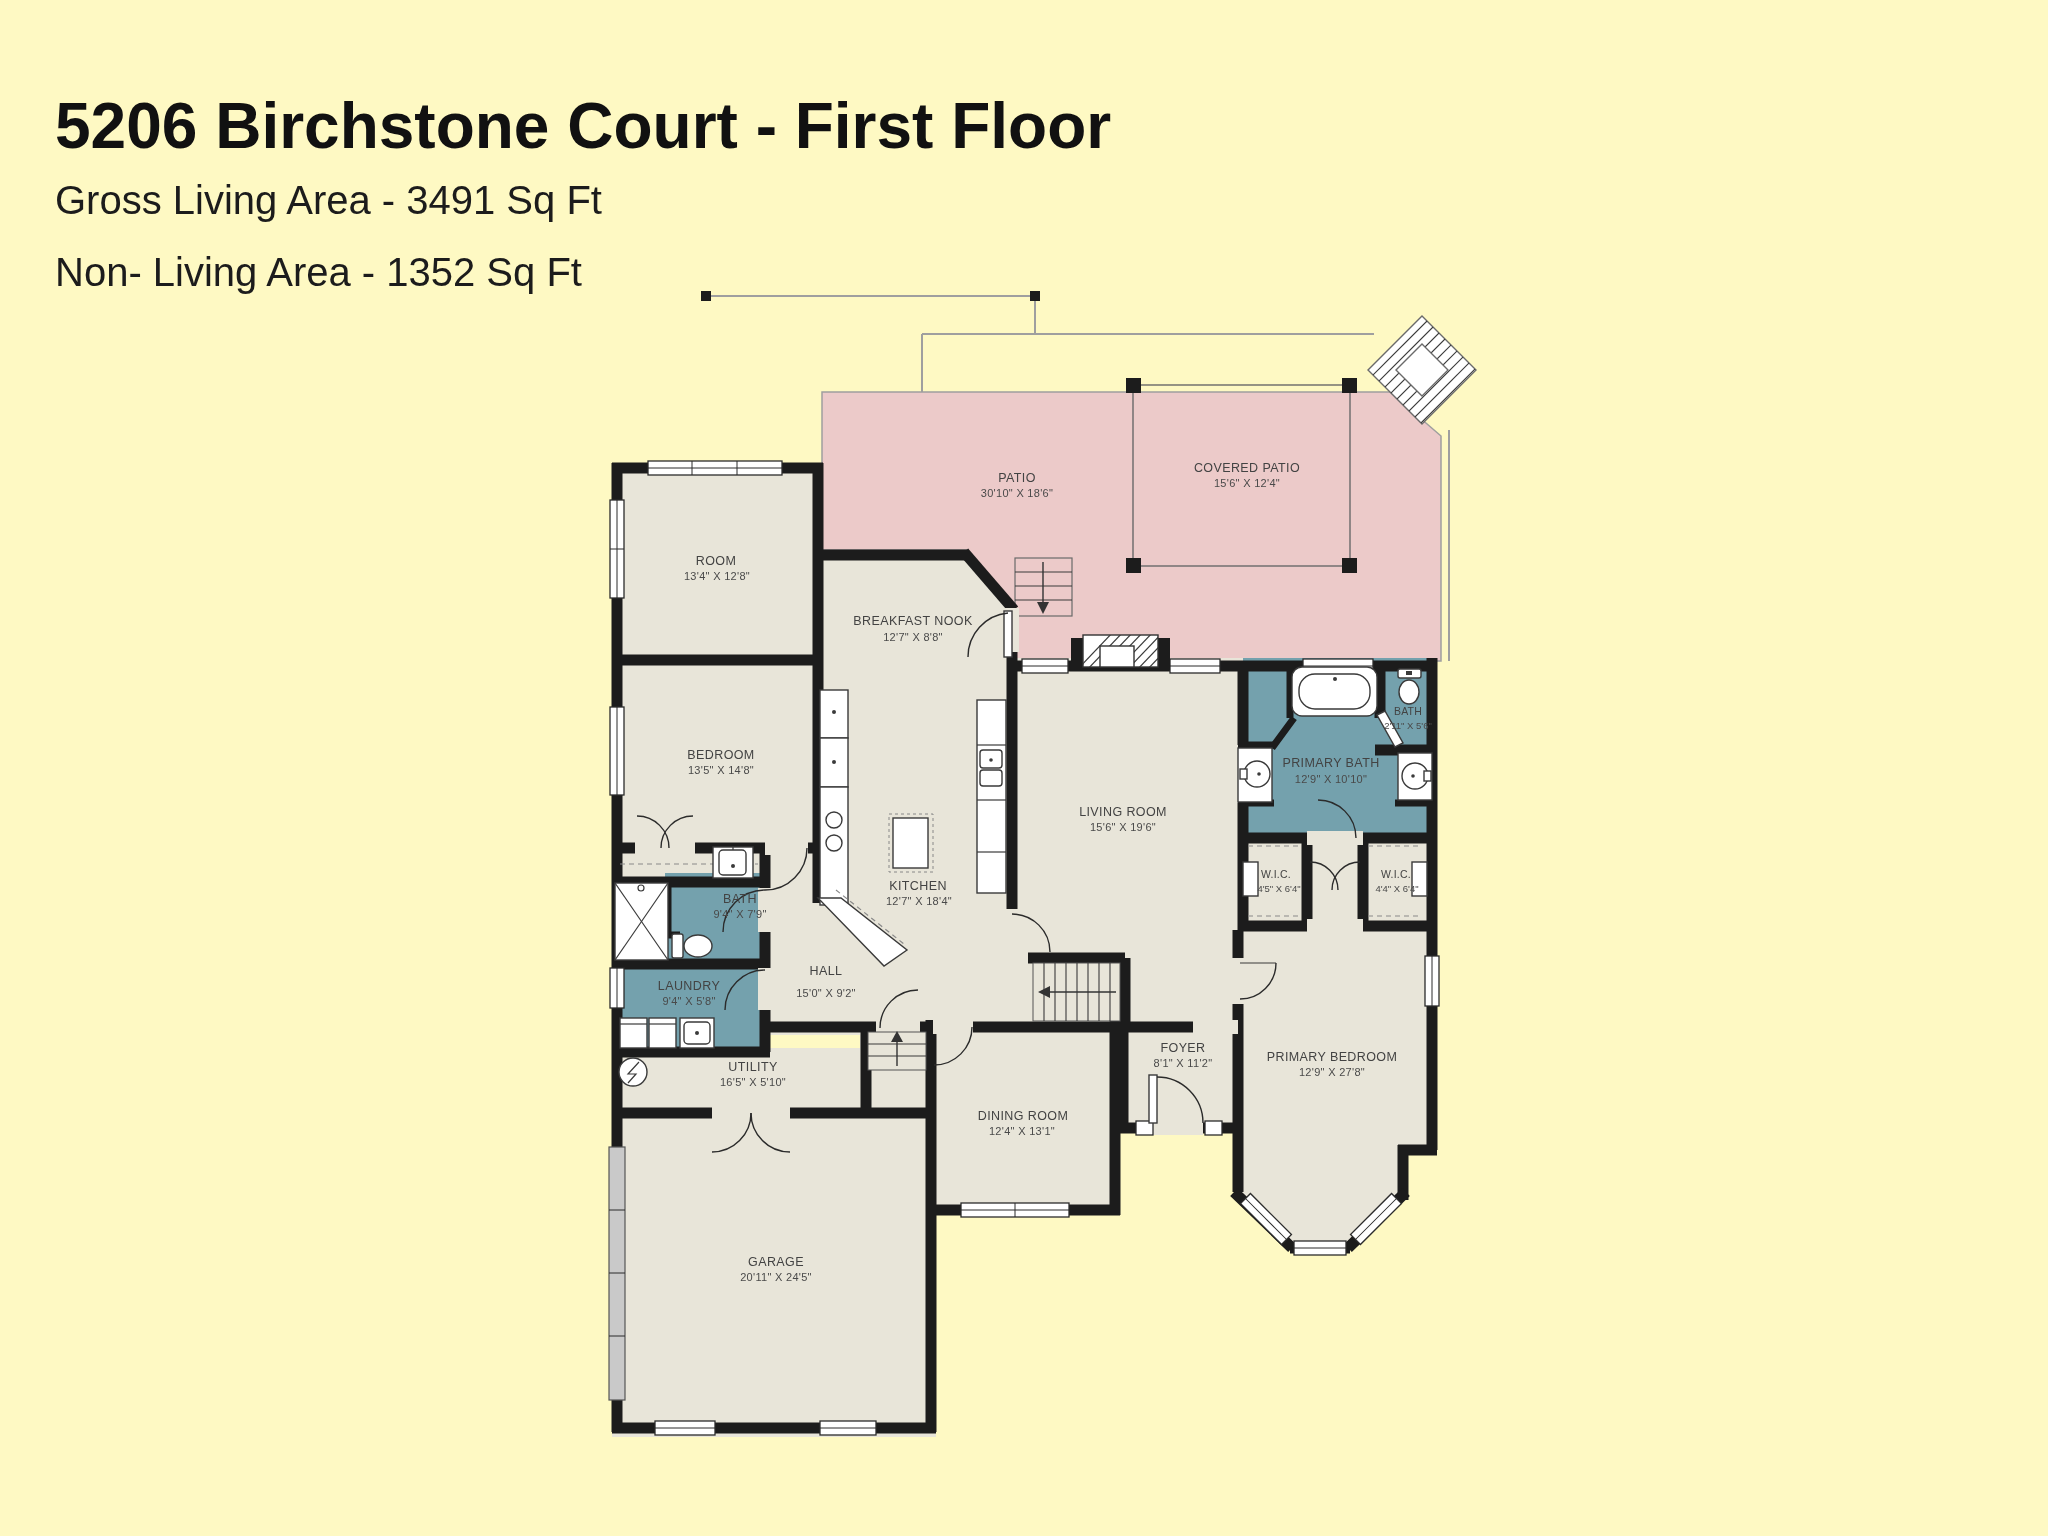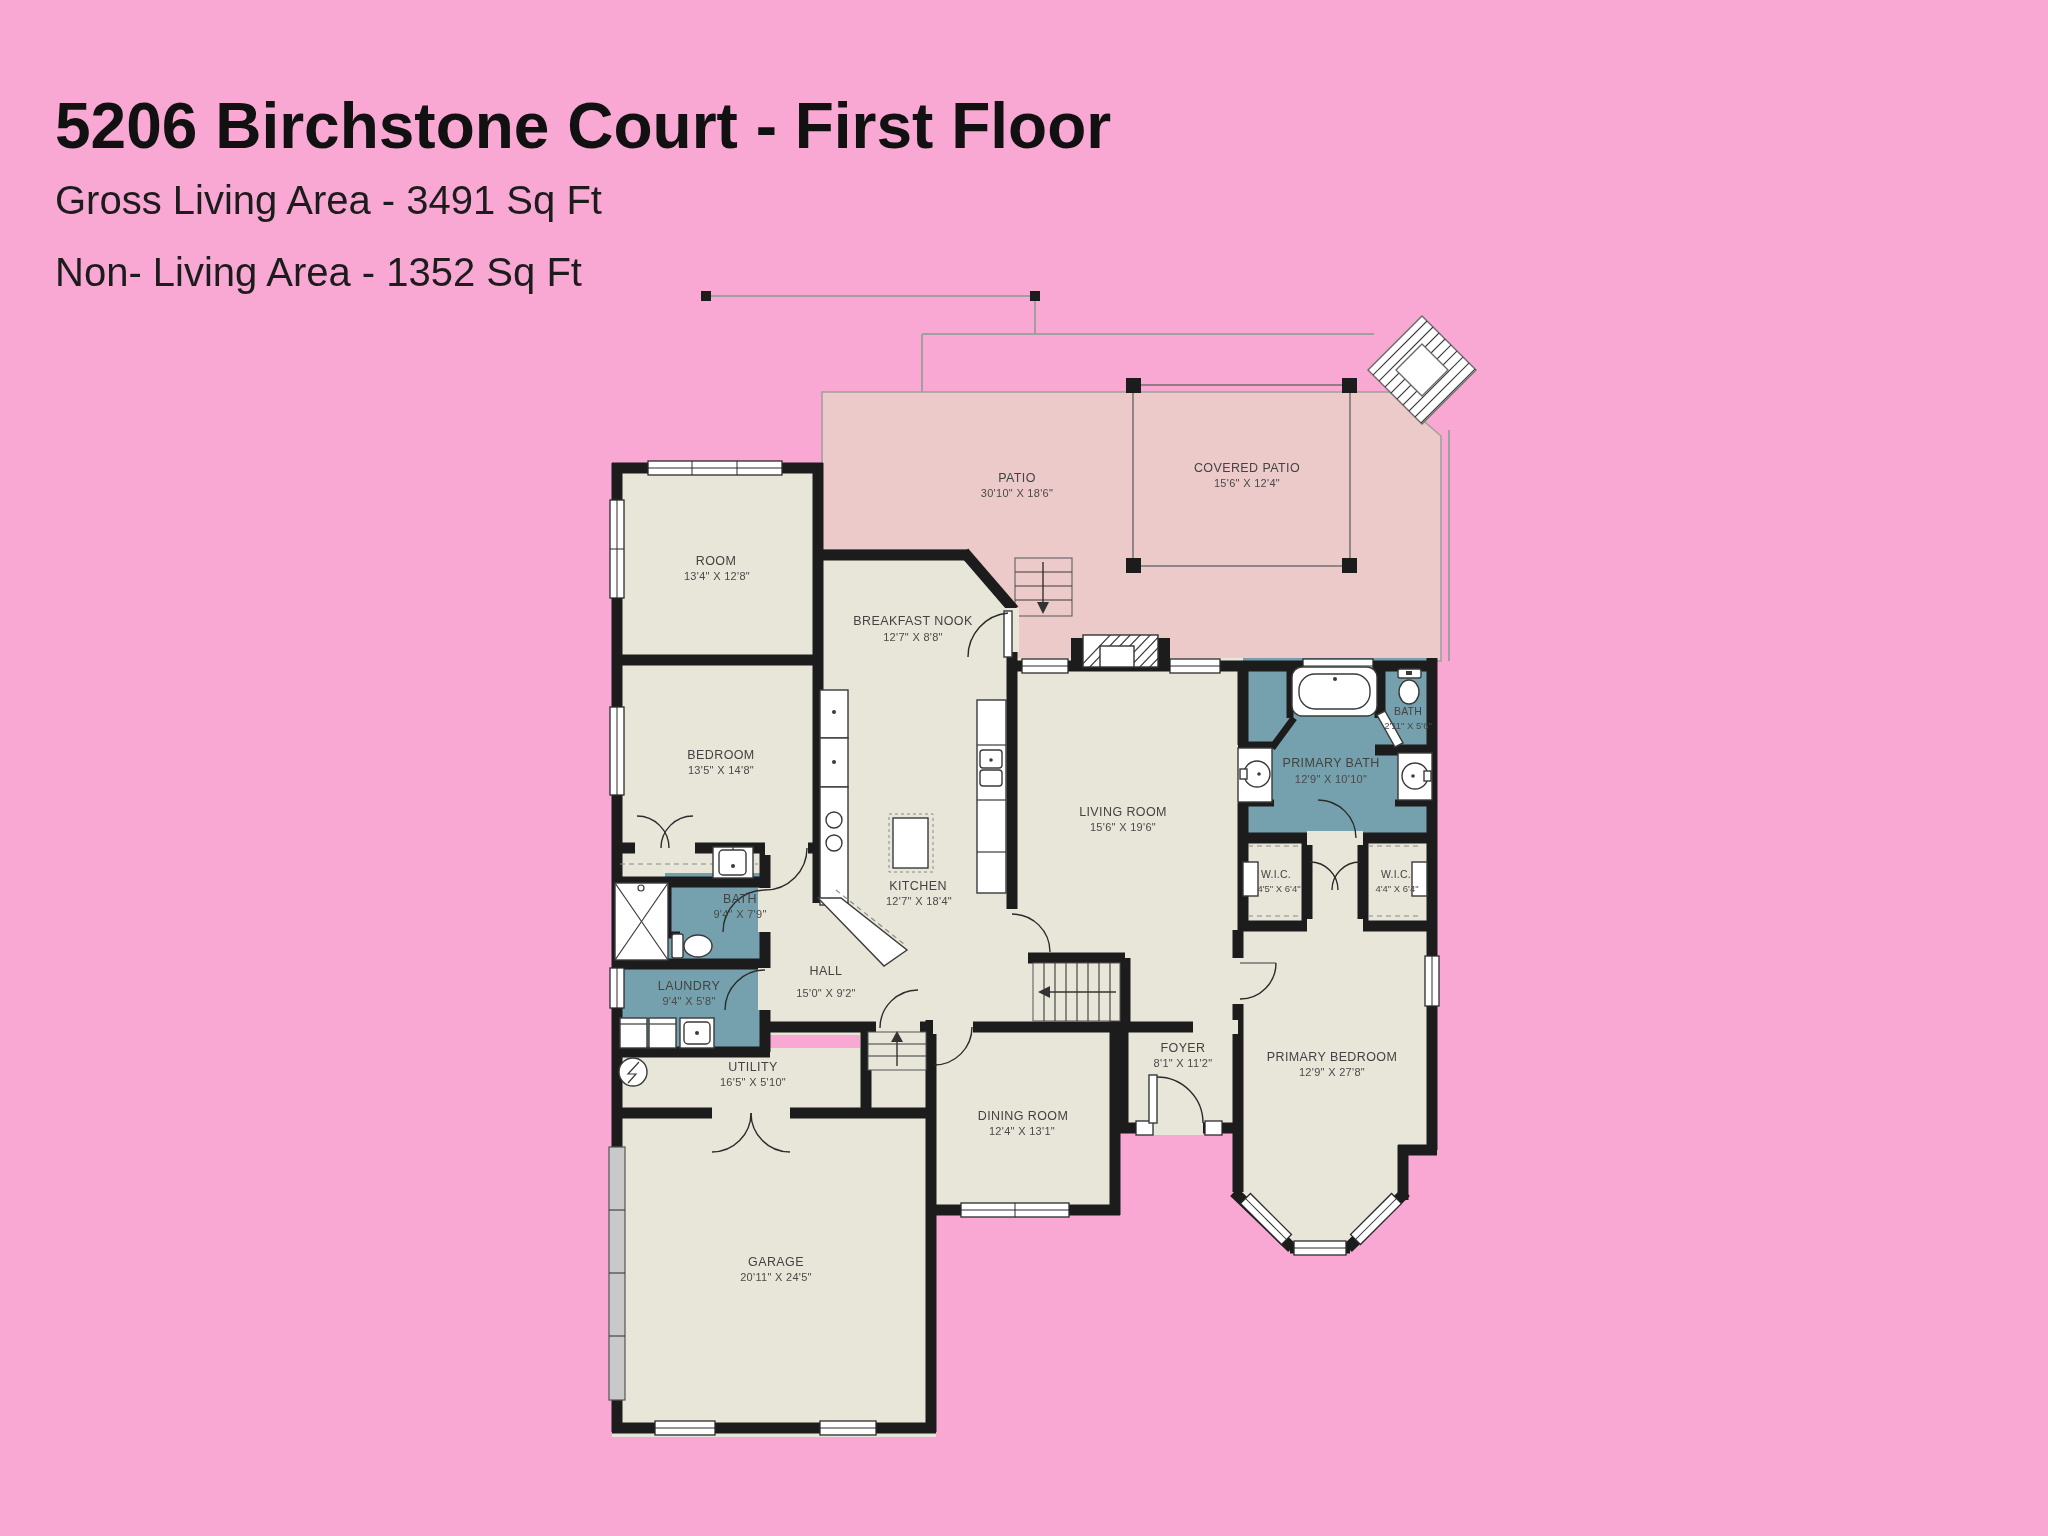--- a/index.html
+++ b/index.html
@@ -1,16 +1,16 @@
 <!DOCTYPE html>
 <html><head>
 <meta charset="utf-8">
 <style>
   html,body{margin:0;padding:0;background:#ffffff;}
-  .page{position:relative;width:2048px;height:1536px;background:#f9a8d4;overflow:hidden;}
+  .page{position:relative;width:2048px;height:1536px;background:#fef9c3;overflow:hidden;}
   svg{display:block;}
   text{font-family:"Liberation Sans", sans-serif;}
   .title{font-weight:bold;font-size:64px;fill:#111;}
   .sub{font-size:40px;fill:#1c1c1c;}
   .rname{font-size:12.5px;fill:#434343;letter-spacing:.4px;text-anchor:middle;}
   .rdims{font-size:11px;fill:#4a4a4a;letter-spacing:.3px;text-anchor:middle;}
   .rname-sm{font-size:10.5px;fill:#434343;letter-spacing:.2px;text-anchor:middle;}
   .rdims-sm{font-size:9.5px;fill:#4a4a4a;text-anchor:middle;}
   .wall{stroke:#1c1c1c;stroke-width:11;fill:none;}
   .wallthin{stroke:#1c1c1c;stroke-width:7;fill:none;}

